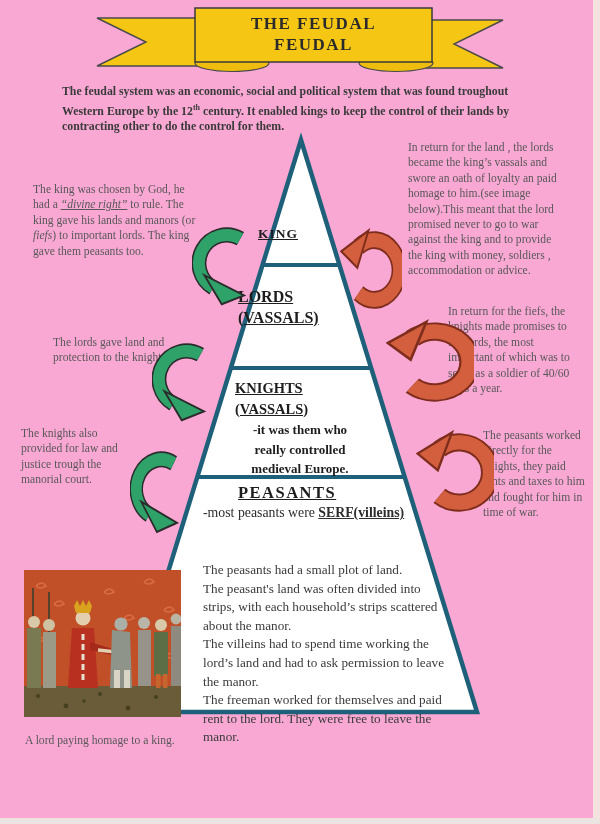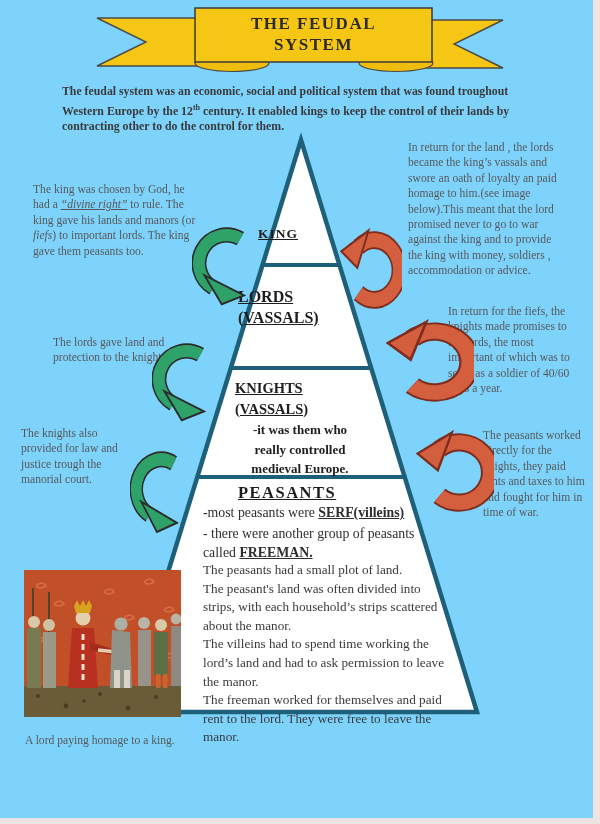--- a/index.html
+++ b/index.html
@@ -1,18 +1,18 @@
 <!DOCTYPE html>
 <html><head>
 <meta charset="utf-8">
 <style>
   html,body{margin:0;padding:0;}
   .page{
     position:relative;width:600px;height:824px;overflow:hidden;
-    background:#7dd3fc;font-family:"Liberation Serif", serif;color:#3c3c3c;
+    background:#f9a8d4;font-family:"Liberation Serif", serif;color:#3c3c3c;
   }
   .abs{position:absolute;}
   
   .edge-right{left:593px;top:0;width:7px;height:824px;background:#f4e2e0;}
   .edge-bottom{left:0;top:818px;width:600px;height:6px;background:#ece4e1;}
 
   
   .banner-title{
     left:195px;top:13px;width:237px;text-align:center;
     font-weight:bold;font-size:17px;line-height:21px;letter-spacing:1.5px;color:#2b2b2b;
@@ -59,21 +59,21 @@
 
   <svg class="abs" style="left:0;top:0;" width="600" height="95" viewBox="0 0 600 95">
     <polygon points="240,18 97,18 146,42 97,66 240,66" fill="#f5c614" stroke="#4a4a4a" stroke-width="1.4"></polygon>
     <polygon points="392,20 503,20 454,44 503,68 392,68" fill="#f5c614" stroke="#4a4a4a" stroke-width="1.4"></polygon>
     <ellipse cx="232" cy="63" rx="37" ry="8.5" fill="#eebd0e" stroke="#4a4a4a" stroke-width="1.2"></ellipse>
     <ellipse cx="396" cy="63" rx="37" ry="8.5" fill="#eebd0e" stroke="#4a4a4a" stroke-width="1.2"></ellipse>
     <rect x="195" y="8" width="237" height="54" fill="#f5c614" stroke="#3a3a3a" stroke-width="1.5"></rect>
   </svg>
   <div class="abs banner-title">
     <div>THE FEUDAL</div>
-    <div>SYSTEM</div>
+    <div>FEUDAL</div>
   </div>
 
   <div class="abs intro"><span>The feudal system was an economic, social and political system that was  found troughout Western Europe by the 12</span><sup>th</sup><span> century. It enabled kings to keep the control of their lands by contracting other to do the control for them.</span></div>
 
   <svg class="abs" style="left:0;top:0;" width="600" height="824" viewBox="0 0 600 824">
     <polygon points="301,140 477,712 125,712" fill="#ffffff" stroke="#1e6079" stroke-width="4.5" stroke-linejoin="miter"></polygon>
     <line x1="262" y1="265" x2="340" y2="265" stroke="#1e6079" stroke-width="4"></line>
     <line x1="231" y1="368" x2="371" y2="368" stroke="#1e6079" stroke-width="4"></line>
     <line x1="197" y1="477" x2="405" y2="477" stroke="#1e6079" stroke-width="4"></line>
   </svg>
@@ -83,21 +83,20 @@
     <span>LORDS</span><br>
     <span>(VASSALS)</span>
   </div>
   <div class="abs pyr-label lbl-knights">
     <span>KNIGHTS</span><br>
     <span>(VASSALS)</span>
   </div>
   <div class="abs knights-sub">-it was them who really controlled medieval Europe.</div>
   <div class="abs pyr-label lbl-peasants">PEASANTS</div>
   <div class="abs serf-line"><span>-most peasants were </span><span class="bold-u">SERF(villeins)</span></div>
-  <div class="abs freeman-line"><span>- there were another group of peasants called </span><span class="bold-u">FREEMAN.</span></div>
   <div class="abs peasants-body">
     <div>The peasants had a small plot of land.</div>
     <div>The peasant's land was often divided into strips, with each household’s strips scattered about the manor.</div>
     <div>The villeins had to spend time working the lord’s land and had to ask permission to leave the manor.</div>
     <div>The freeman worked for themselves and paid rent to the lord. They were free to leave the manor.</div>
   </div>
 
   <div class="abs note note-l1"><span>The king was chosen by God, he had a </span><span class="em-u">“divine right”</span><span> to rule. The king gave his lands and manors (or </span><span class="em">fiefs</span><span>) to important lords. The king gave them peasants too.</span></div>
   <div class="abs note note-l2">The lords gave land and protection to the knights.</div>
   <div class="abs note note-l3">

